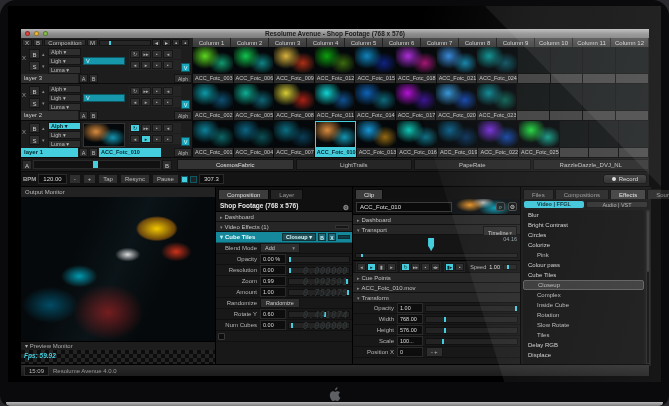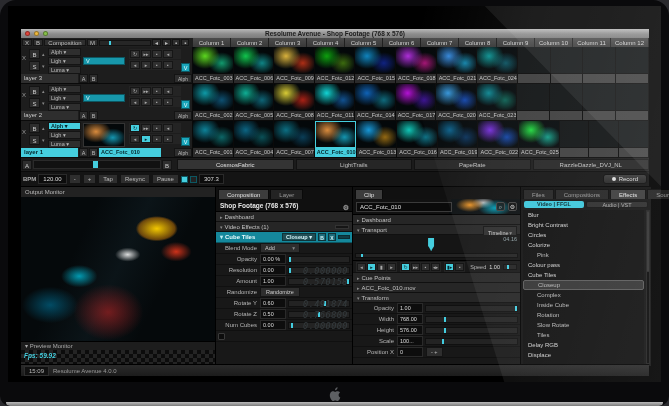--- a/index.html
+++ b/index.html
@@ -530,45 +530,45 @@
               </div>
               <div class="prow">
                 <span class="plabel">Resolution</span>
                 <span class="pval">0.00</span>
                 <span class="ptrack">
                   <span class="tick" style="left: calc(3% - 2px);"></span>
                   <span class="ghost">0.000000</span>
                 </span>
               </div>
               <div class="prow">
+                <span class="plabel">Zoom</span>
+                <span class="pval">0.99</span>
+                <span class="ptrack">
+                  <span class="tick" style="left: calc(98% - 2px);"></span>
+                  <span class="ghost">0.992591</span>
+                </span>
+              </div>
+              <div class="prow">
                 <span class="plabel">Amount</span>
                 <span class="pval">1.00</span>
                 <span class="ptrack">
                   <span class="tick" style="left: calc(100% - 2px);"></span>
-                  <span class="ghost">0.570158</span>
+                  <span class="ghost">0.752075</span>
                 </span>
               </div>
               <div class="prow">
                 <span class="plabel">Randomize</span>
                 <span class="pbtn">Randomize</span>
               </div>
               <div class="prow">
                 <span class="plabel">Rotate Y</span>
                 <span class="pval">0.60</span>
                 <span class="ptrack">
                   <span class="tick" style="left: calc(62% - 2px);"></span>
                   <span class="ghost">0.491874</span>
-                </span>
-              </div>
-              <div class="prow">
-                <span class="plabel">Rotate Z</span>
-                <span class="pval">0.50</span>
-                <span class="ptrack">
-                  <span class="tick" style="left: calc(52% - 2px);"></span>
-                  <span class="ghost">0.766809</span>
                 </span>
               </div>
               <div class="prow">
                 <span class="plabel">Num Cubes</span>
                 <span class="pval">0.00</span>
                 <span class="ptrack">
                   <span class="tick" style="left: calc(6% - 2px);"></span>
                   <span class="ghost">0.000000</span>
                 </span>
               </div>

